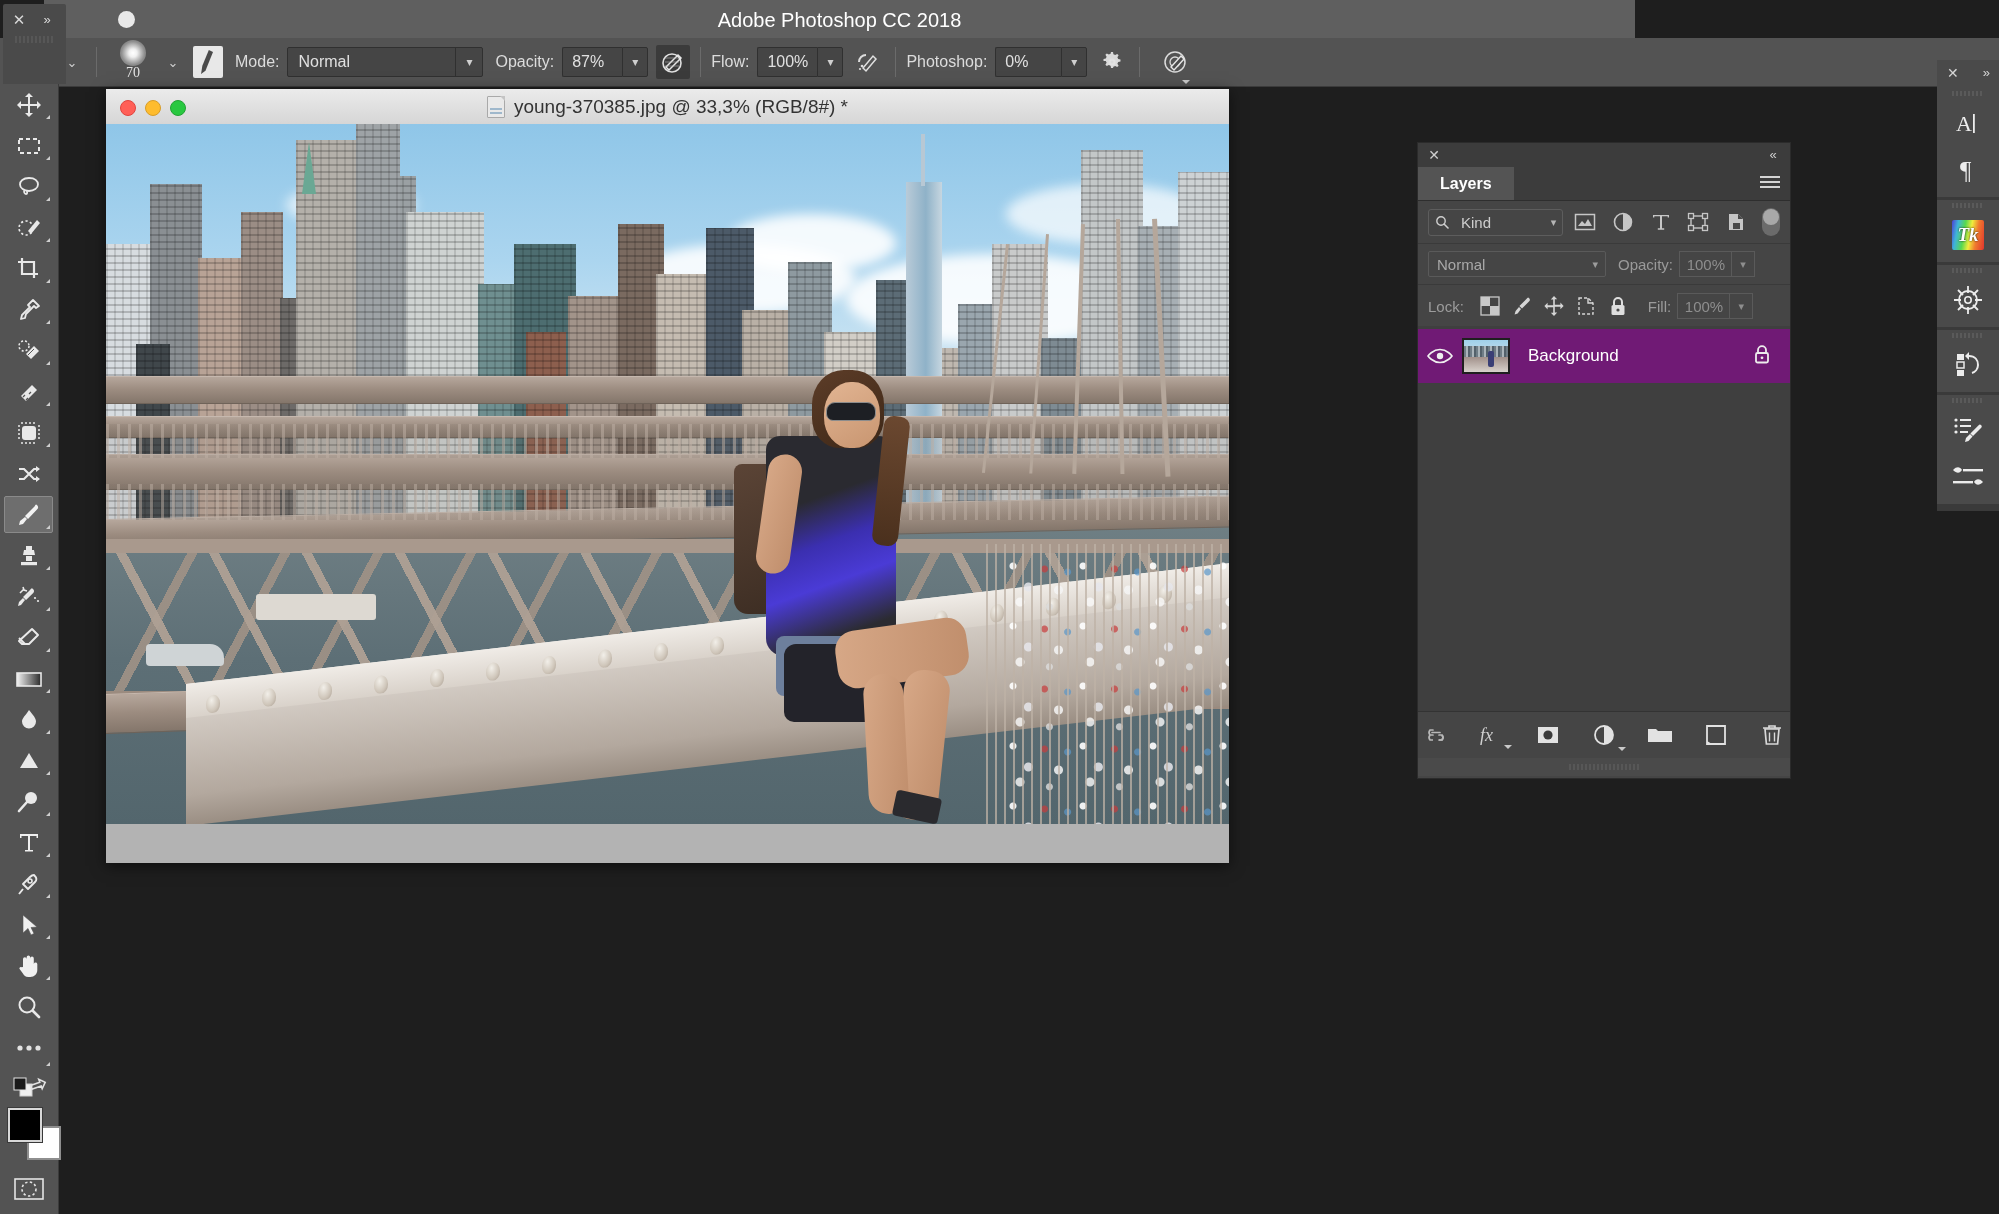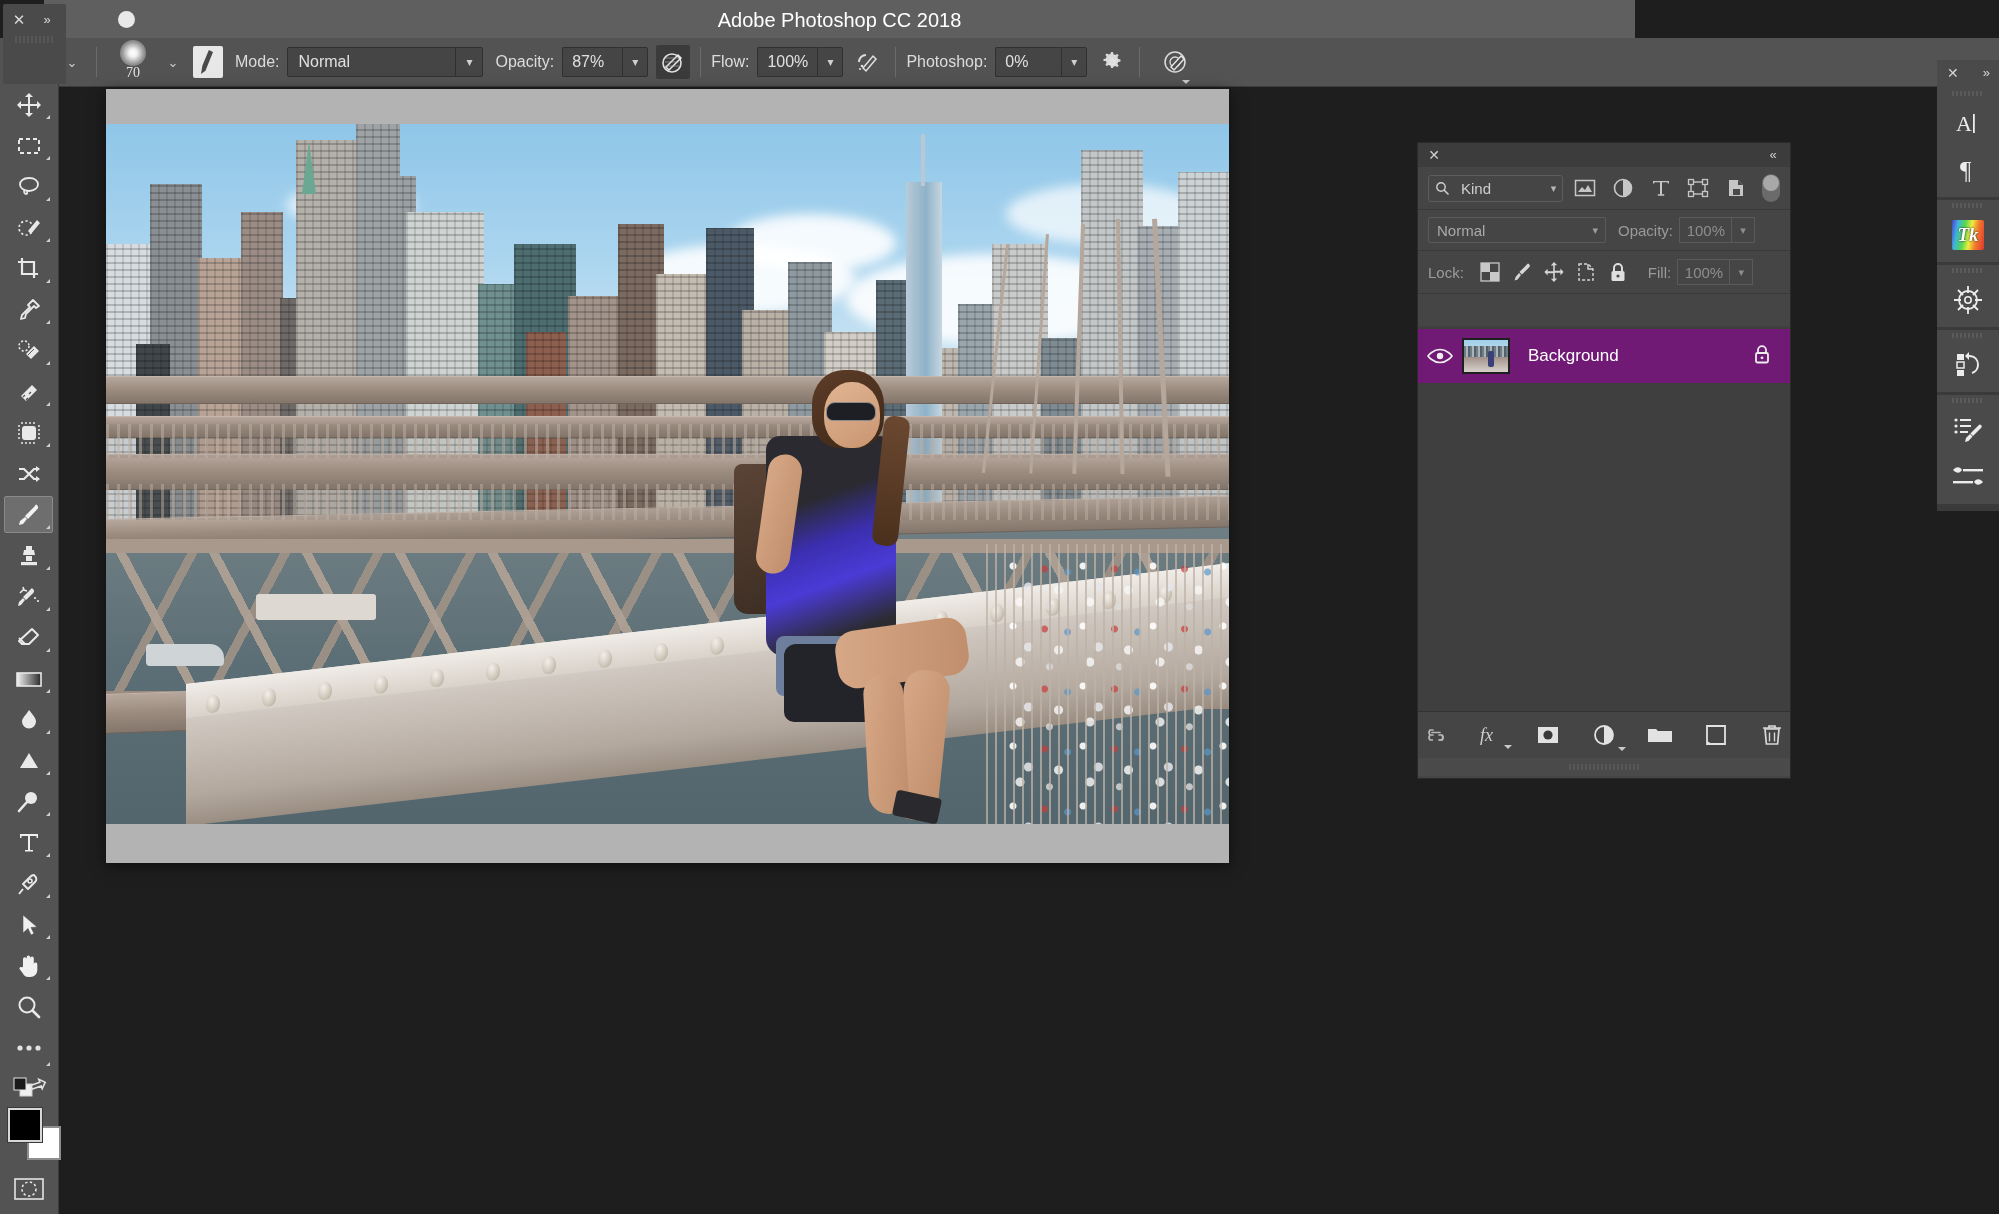--- a/index.html
+++ b/index.html
@@ -980,20 +980,31 @@
     <svg width="34" height="26" viewBox="0 0 34 26">
         <rect x="3" y="3" width="28" height="20" fill="none" stroke="#e4e4e4" stroke-width="1.6"></rect>
         <circle cx="17" cy="13" r="7" fill="none" stroke="#e4e4e4" stroke-width="1.6" stroke-dasharray="2.4 2.4"></circle>
       </svg>
   </div>
 
 </div>
 
 <div class="doc-window">
 
+  <div class="doc-titlebar">
+    <div class="traffic">
+      <div class="tl-dot tl-red"></div>
+      <div class="tl-dot tl-yellow"></div>
+      <div class="tl-dot tl-green"></div>
+    </div>
+    <div class="doc-title">
+      <span class="doc-fileicon"></span>
+      <span>young-370385.jpg @ 33,3% (RGB/8#) *</span>
+    </div>
+  </div>
 
   <div class="canvas-wrap">
     <div class="art">
 
       <div class="sky"></div>
 
       <div class="cloud" style="left:520px;top:120px;width:230px;height:70px;"></div>
       <div class="cloud" style="left:620px;top:90px;width:170px;height:58px;"></div>
       <div class="cloud" style="left:740px;top:130px;width:300px;height:90px;"></div>
       <div class="cloud" style="left:180px;top:60px;width:130px;height:42px;opacity:.75"></div>
@@ -1125,20 +1136,24 @@
 
 </div>
 
 <div class="layers-panel">
 
   <div class="lp-topbar">
     <div class="lp-close">✕</div>
     <div class="lp-collapse">«</div>
   </div>
 
+  <div class="lp-tabrow">
+    <div class="lp-tab">Layers</div>
+    <div class="lp-menu"></div>
+  </div>
 
   <div class="lp-filterrow">
     <div class="kind-select">
       <svg width="14" height="14" viewBox="0 0 14 14">
         <circle cx="6" cy="6" r="4.2" fill="none" stroke="#cfcfcf" stroke-width="1.4"></circle>
         <path d="M9 9 L13 13" stroke="#cfcfcf" stroke-width="1.6" stroke-linecap="round"></path>
       </svg>
       <span>Kind</span>
       <span class="dd">▾</span>
     </div>

